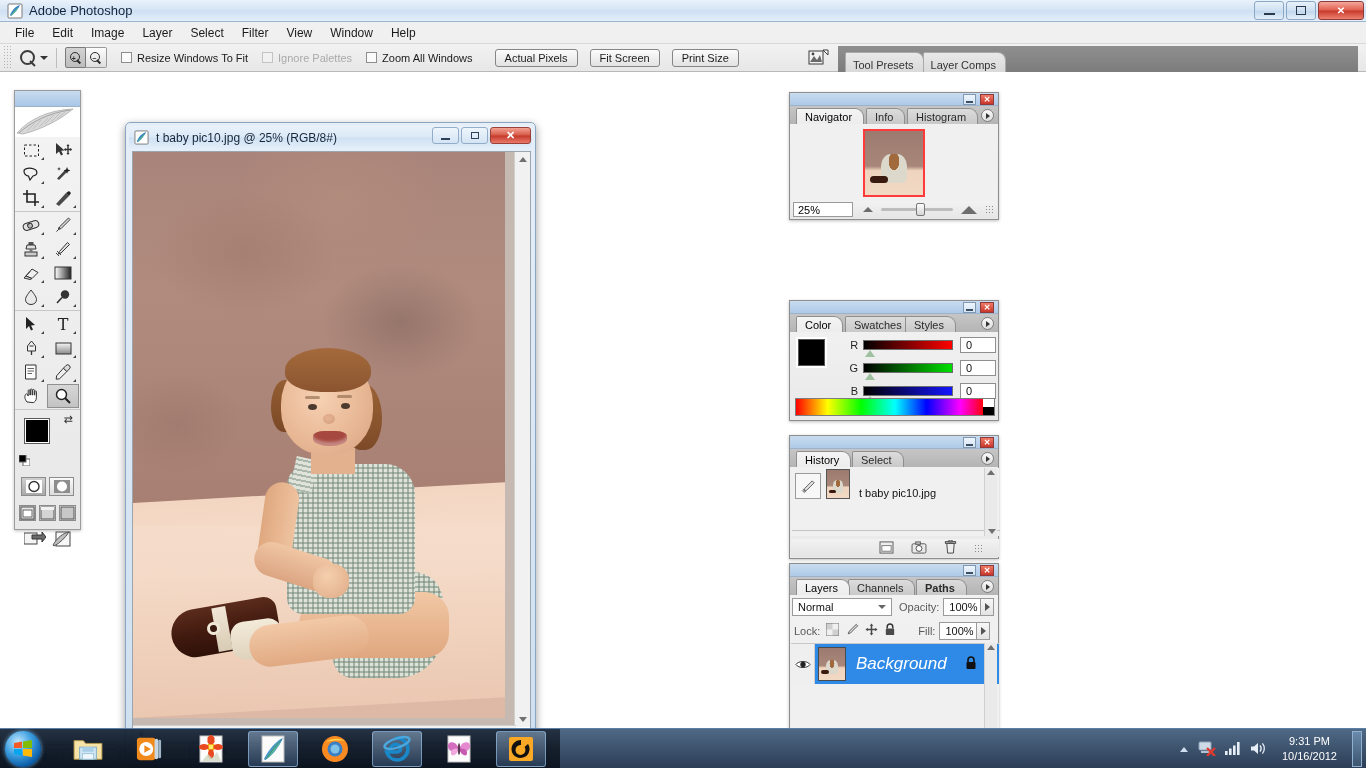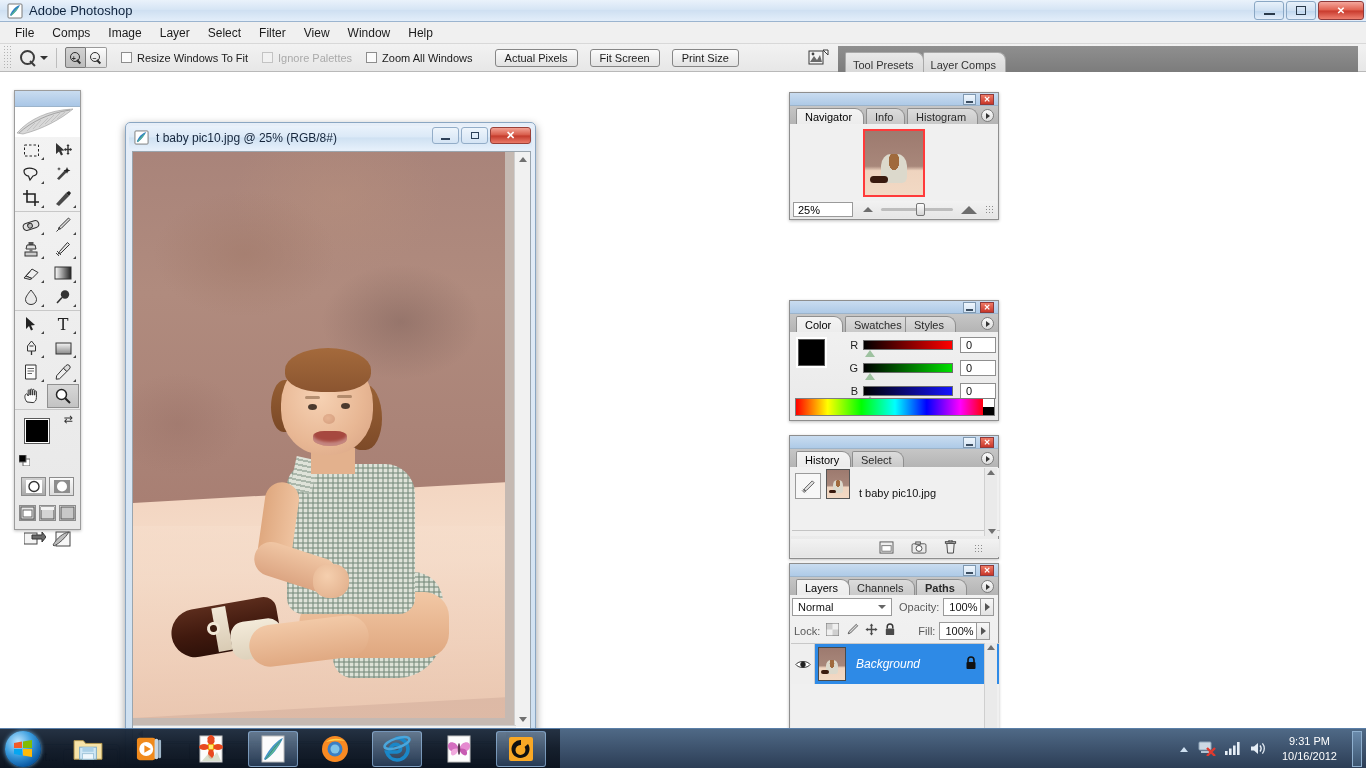--- a/index.html
+++ b/index.html
@@ -385,21 +385,21 @@
   .lay-lbl{ font-size:11px;color:#5a5a5a; margin-left:7px;}
   .pct-box{ width:38px;height:18px;background:#fff;border:1px solid #9a9a9a; font-size:11px;
       display:flex;align-items:center;padding-left:5px;color:#111; margin-left:4px;}
   .spin{ width:13px;height:18px;border:1px solid #9a9a9a;border-left:none;
      background:linear-gradient(to bottom,#f7f7f7,#e3e3e3);display:flex;align-items:center;justify-content:center;}
   .lay-row2{ position:absolute; left:2px; top:56px; width:204px; height:21px; display:flex; align-items:center;}
   .lay-list{ position:absolute; left:1px; top:79px; width:208px; height:108px; background:#f0f0f0; border-top:1px solid #c8c8c8;}
   .layer-item{ height:40px; display:flex; align-items:center; background:#2e8ae6;}
   .lay-eye{ width:24px; display:flex; align-items:center; justify-content:center; background:#efefef; height:40px; border-right:1px solid #cfcfcf;}
   .lay-thumb{ width:28px;height:34px; margin-left:3px; border:1px solid #4a4a4a; overflow:hidden; position:relative;}
-  .lay-name{ margin-left:10px; font-size:12px; font-style:italic; color:#fff; flex:1;}
+  .lay-name{ margin-left:10px; font-size:17px; font-style:italic; color:#fff; flex:1;}
   .lay-lock{ margin-right:22px; }
   .lay-scroll{ position:absolute; right:1px; top:79px; width:13px; height:108px; background:#eaeaea; border-left:1px solid #cfcfcf;}
   .lay-bottom{ position:absolute; left:1px; bottom:1px; width:208px; height:18px;
     background:linear-gradient(to bottom,#f2f2f2,#e4e4e4); display:flex; align-items:center; gap:12px; padding-left:10px;}
 
   .thumb-photo{ position:absolute; inset:0;
     background:linear-gradient(to bottom,#9d7a6f 0%,#a8877a 55%,#efd4bf 62%,#f2d9c4 100%);}
   .thumb-baby{ position:absolute; left:28%; top:36%; width:44%; height:46%;
     background:radial-gradient(ellipse at 50% 25%, #a06a3c 0 28%, #dcd9cc 30% 100%);
     border-radius:40% 40% 20% 20%;}
@@ -464,21 +464,21 @@
         </div>
       <div class="winbtn">
           <span class="glyph-max"></span>
         </div>
       <div class="winbtn close">✕</div>
     </div>
   </div>
 
   <div class="menubar">
     <div class="menuitem">File</div>
-    <div class="menuitem">Comps</div>
+    <div class="menuitem">Edit</div>
     <div class="menuitem">Image</div>
     <div class="menuitem">Layer</div>
     <div class="menuitem">Select</div>
     <div class="menuitem">Filter</div>
     <div class="menuitem">View</div>
     <div class="menuitem">Window</div>
     <div class="menuitem">Help</div>
   </div>
 
   <div class="optionsbar">

